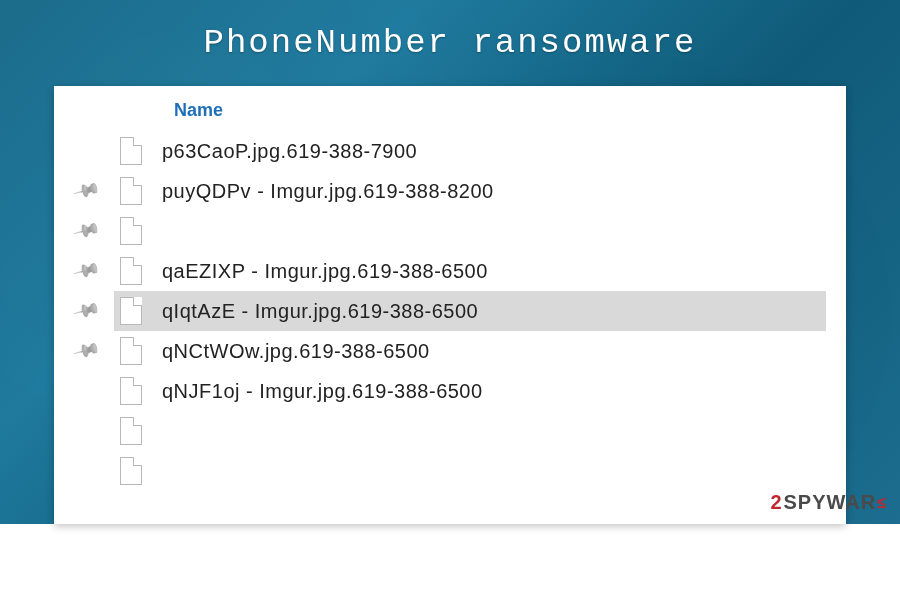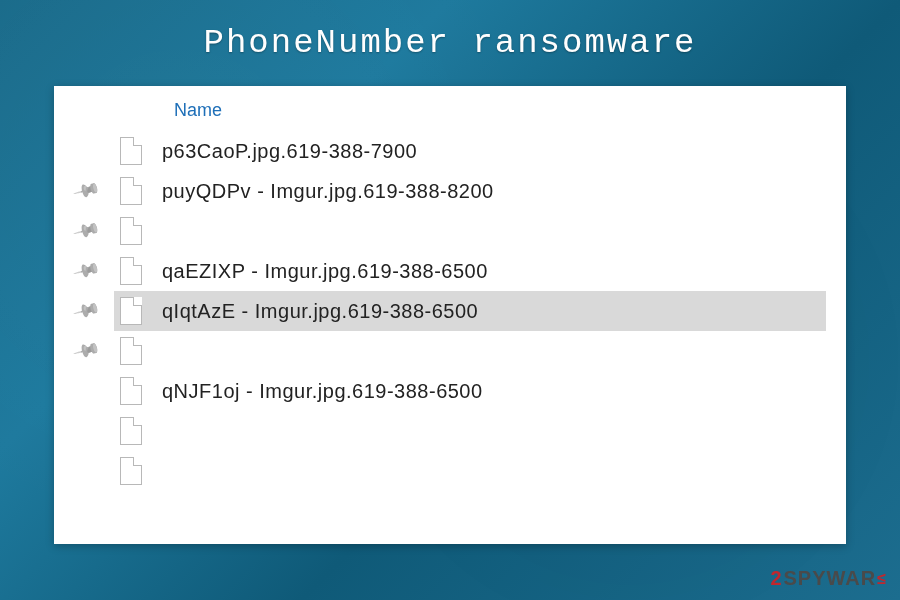--- a/index.html
+++ b/index.html
@@ -5,21 +5,21 @@
     * { margin: 0; padding: 0; box-sizing: border-box; }
     body {
       width: 900px;
       height: 600px;
       font-family: 'Courier New', monospace;
       overflow: hidden;
       position: relative;
     }
     .bg {
       width: 900px;
-      height: 600px;
+      height: 524px;
       background: linear-gradient(135deg, #1a6b8a 0%, #1e7a9e 30%, #0f5a78 60%, #1c6d8f 100%);
       background-color: #1a6b8a;
       position: relative;
       display: flex;
       flex-direction: column;
       align-items: center;
     }
     .bg::before {
       content: '';
       position: absolute;
@@ -48,21 +48,21 @@
       z-index: 2;
       font-family: 'Segoe UI', Tahoma, sans-serif;
       padding-left: 60px;
       padding-top: 14px;
     }
     .col-header {
       font-size: 18px;
       color: #1e6fb8;
       padding-left: 60px;
       padding-bottom: 10px;
-      font-weight: 400;
+      font-weight: 700;
       font-family: 'Segoe UI', Tahoma, sans-serif;
     }
     .list {
       display: flex;
       flex-direction: column;
     }
     .row {
       display: flex;
       align-items: center;
       height: 40px;
@@ -173,20 +173,21 @@
           <span class="filename">qaEZIXP - Imgur.jpg.619-388-6500</span>
         </div>
         <div class="row selected">
           <span class="pin" style="filter: grayscale(1) opacity(0.55);">📌</span>
           <span class="file-icon"></span>
           <span class="filename">qIqtAzE - Imgur.jpg.619-388-6500</span>
         </div>
         <div class="row">
           <span class="pin" style="filter: grayscale(1) opacity(0.55);">📌</span>
           <span class="file-icon"></span>
+          <span class="filename">qNCtWOw.jpg.619-388-6500</span>
         </div>
         <div class="row">
           <span class="file-icon"></span>
           <span class="filename">qNJF1oj - Imgur.jpg.619-388-6500</span>
         </div>
         <div class="row">
           <span class="file-icon"></span>
         </div>
         <div class="row">
           <span class="file-icon"></span>

